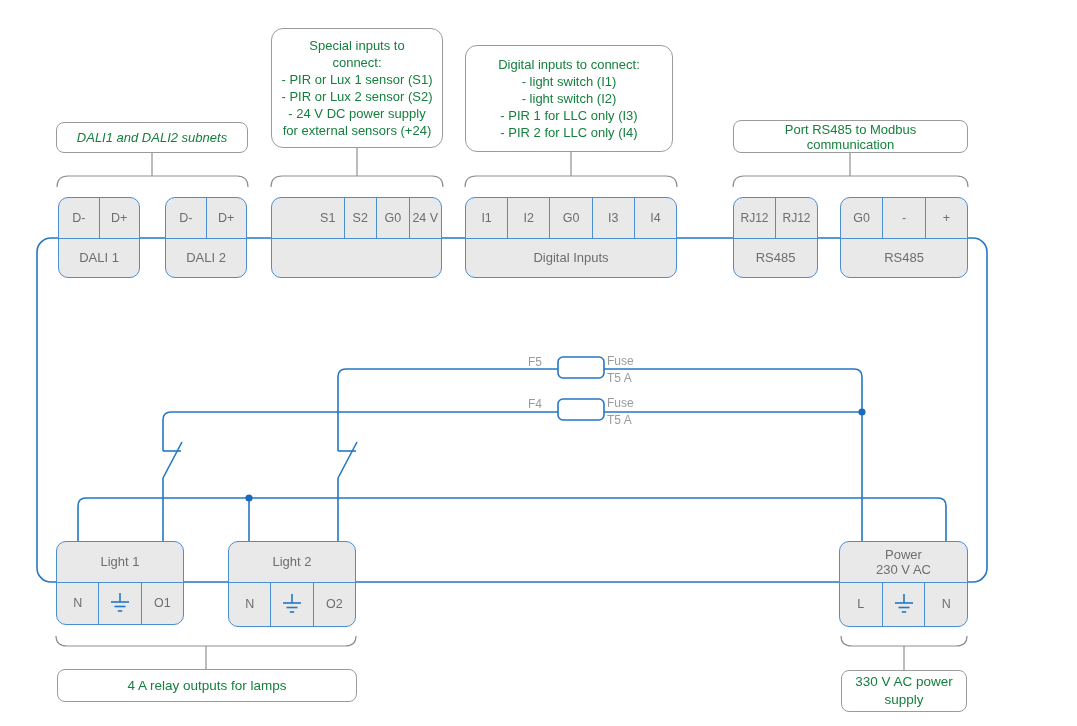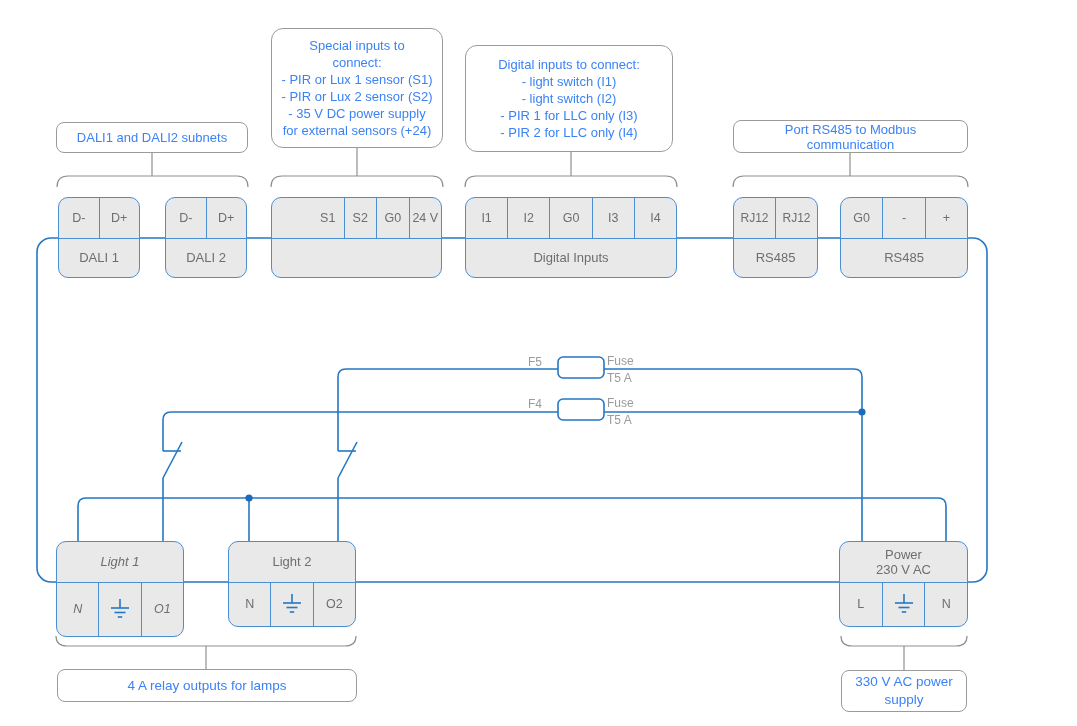--- a/index.html
+++ b/index.html
@@ -4,21 +4,21 @@
 <style>
   html,body{margin:0;padding:0;background:#ffffff;}
   .stage{
     position:relative;width:1077px;height:726px;background:#ffffff;overflow:hidden;
     font-family:"Liberation Sans", sans-serif;
   }
   .stage svg.layer{position:absolute;left:0;top:0;}
   
   .note{
     position:absolute;background:#ffffff;border:1px solid #9b9b9b;border-radius:8px;
-    color:#3b82f6;display:flex;flex-direction:column;align-items:center;justify-content:center;
+    color:#15803d;display:flex;flex-direction:column;align-items:center;justify-content:center;
     text-align:center;z-index:3;box-sizing:border-box;
   }
   .note .ln{line-height:17px;font-size:13px;white-space:nowrap;}
   
   .tblock{
     position:absolute;background:#e9e9e9;border:1.5px solid #4a8fd2;border-radius:10px;
     box-sizing:border-box;display:flex;flex-direction:column;color:#6e6e6e;z-index:2;
   }
   .trow{display:flex;flex:0 0 auto;}
   .trow.topdiv{border-bottom:1.5px solid #4a8fd2;}
@@ -77,30 +77,30 @@
       <path d="M571,152 V176"></path>
       <path d="M733,187 Q733,176 744,176 H957 Q968,176 968,187"></path>
       <path d="M850,153 V176"></path>
       <path d="M56,636 Q56,646 67,646 H345 Q356,646 356,636"></path>
       <path d="M206,646 V669"></path>
       <path d="M841,636 Q841,646 852,646 H956 Q967,646 967,636"></path>
       <path d="M904,646 V670"></path>
     </g>
   </svg>
 
-  <div class="note" style="left:56px;top:122px;width:192px;height:31px;">
+  <div class="note" style="left:56px;top:122px;width:192px;height:31px;font-style:italic;">
     <div class="ln">DALI1 and DALI2 subnets</div>
   </div>
 
   <div class="note" style="left:271px;top:28px;width:172px;height:120px;border-radius:12px;">
     <div class="ln">Special inputs to</div>
     <div class="ln">connect:</div>
     <div class="ln">- PIR or Lux 1 sensor (S1)</div>
     <div class="ln">- PIR or Lux 2 sensor (S2)</div>
-    <div class="ln">- 35 V DC power supply</div>
+    <div class="ln">- 24 V DC power supply</div>
     <div class="ln">for external sensors (+24)</div>
   </div>
 
   <div class="note" style="left:465px;top:45px;width:208px;height:107px;border-radius:12px;">
     <div class="ln">Digital inputs to connect:</div>
     <div class="ln">- light switch (I1)</div>
     <div class="ln">- light switch (I2)</div>
     <div class="ln">- PIR 1 for LLC only (I3)</div>
     <div class="ln">- PIR 2 for LLC only (I4)</div>
   </div>
@@ -163,21 +163,21 @@
 
   <div class="tblock" style="left:840px;top:197px;width:128px;height:81px;">
     <div class="trow topdiv" style="height:40px;">
       <div class="cell">G0</div>
       <div class="cell">-</div>
       <div class="cell">+</div>
     </div>
     <div class="blabel">RS485</div>
   </div>
 
-  <div class="tblock" style="left:56px;top:541px;width:128px;height:96px;font-style:italic;">
+  <div class="tblock" style="left:56px;top:541px;width:128px;height:84px;">
     <div class="blabel botdiv" style="flex:0 0 39.5px;">Light 1</div>
     <div class="trow" style="flex:1;">
       <div class="cell">N</div>
       <div class="cell">
         <svg width="24" height="21" viewBox="0 0 24 21" stroke="#2577c4" stroke-width="1.6">
           <line x1="12" y1="0" x2="12" y2="9"></line>
             <line x1="3" y1="9" x2="21" y2="9"></line>
           <line x1="6.5" y1="13.5" x2="17.5" y2="13.5"></line>
             <line x1="9.8" y1="18" x2="14.2" y2="18"></line>
         </svg>

